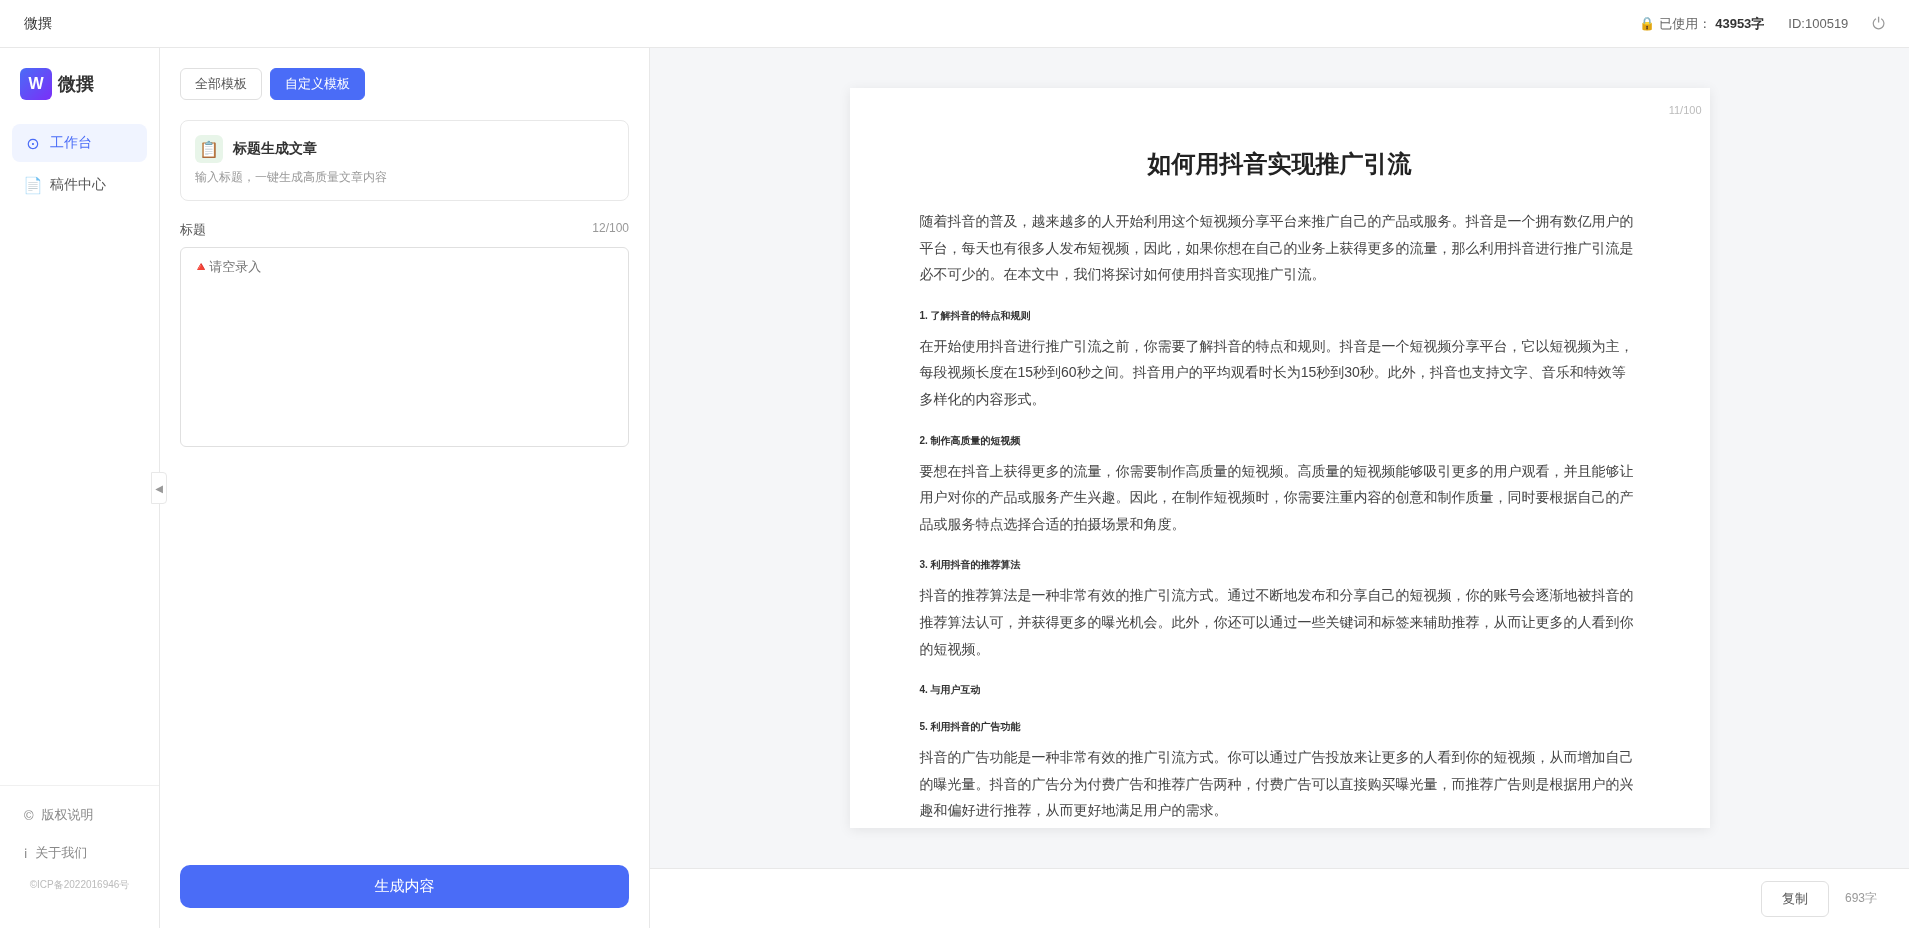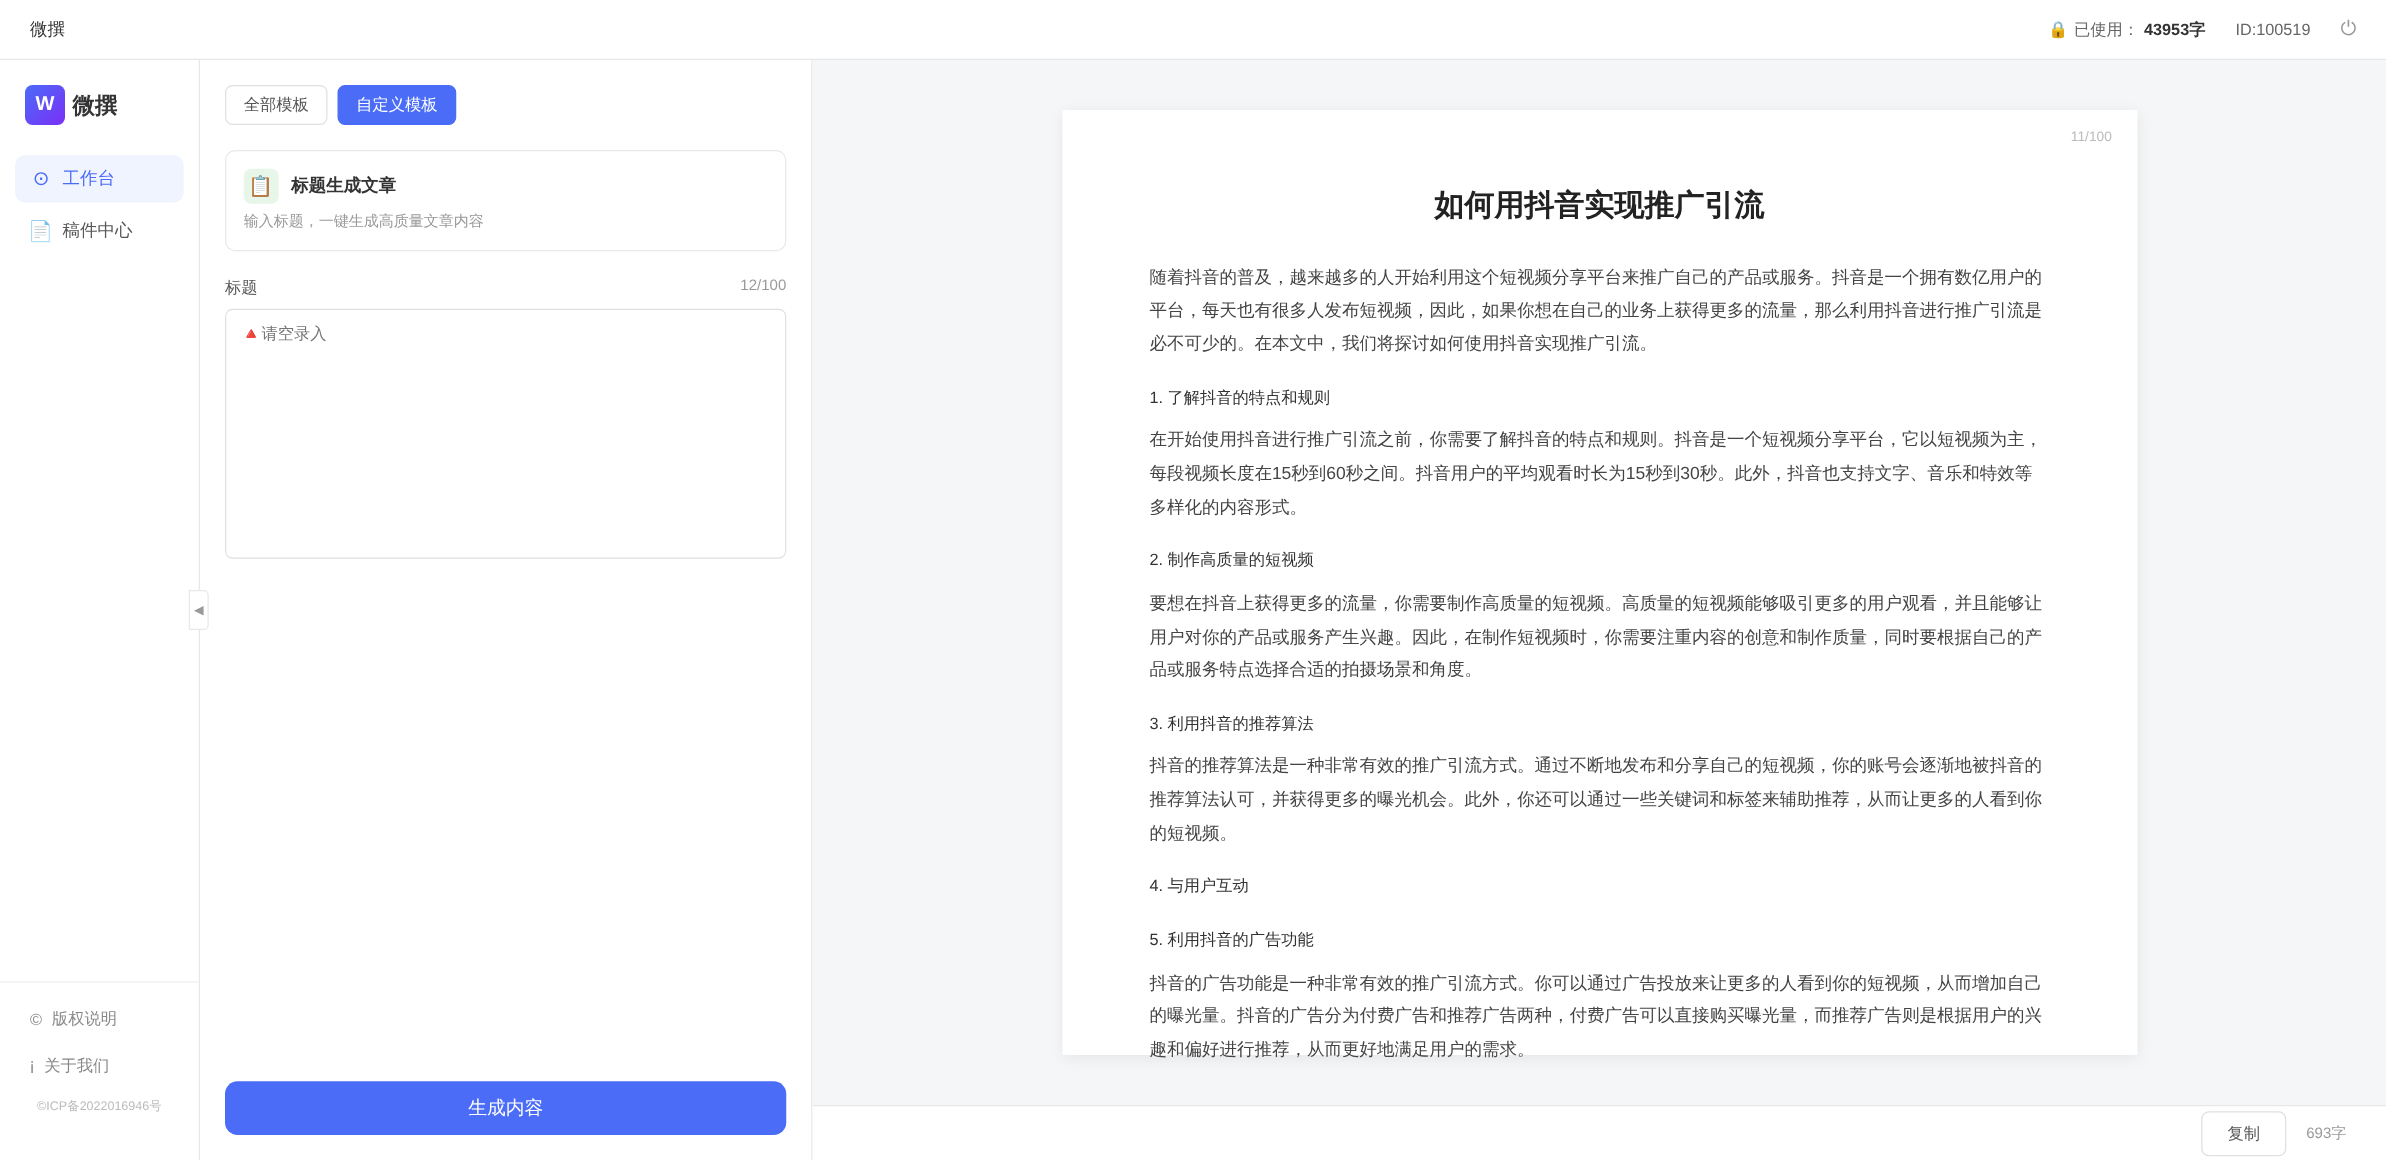--- a/index.html
+++ b/index.html
@@ -296,48 +296,48 @@
       width: 100%;
       max-width: 860px;
       min-height: 700px;
       padding: 60px 70px;
       position: relative;
       box-shadow: 0 2px 12px rgba(0,0,0,0.08);
     }
     .doc-page-num {
       position: absolute;
       top: 16px;
-      right: 20px;
+      right: 8px;
       font-size: 11px;
       color: #bbb;
     }
     .doc-title {
       font-size: 24px;
       font-weight: bold;
       color: #222;
       text-align: center;
       margin-bottom: 28px;
     }
     .doc-body {
       font-size: 14px;
       line-height: 1.9;
       color: #444;
     }
     .doc-body p {
       margin-bottom: 14px;
     }
     .doc-body h3 {
-      font-size: 13px;
-      font-weight: normal;
+      font-size: 10px;
+      font-weight: bold;
       color: #333;
       margin-bottom: 8px;
       margin-top: 18px;
     }
     .doc-footer {
-      height: 44px;
+      height: 60px;
       background: #fff;
       border-top: 1px solid #e8e8e8;
       display: flex;
       align-items: center;
       justify-content: flex-end;
       padding: 0 32px;
       gap: 16px;
       flex-shrink: 0;
     }
     .copy-btn {

